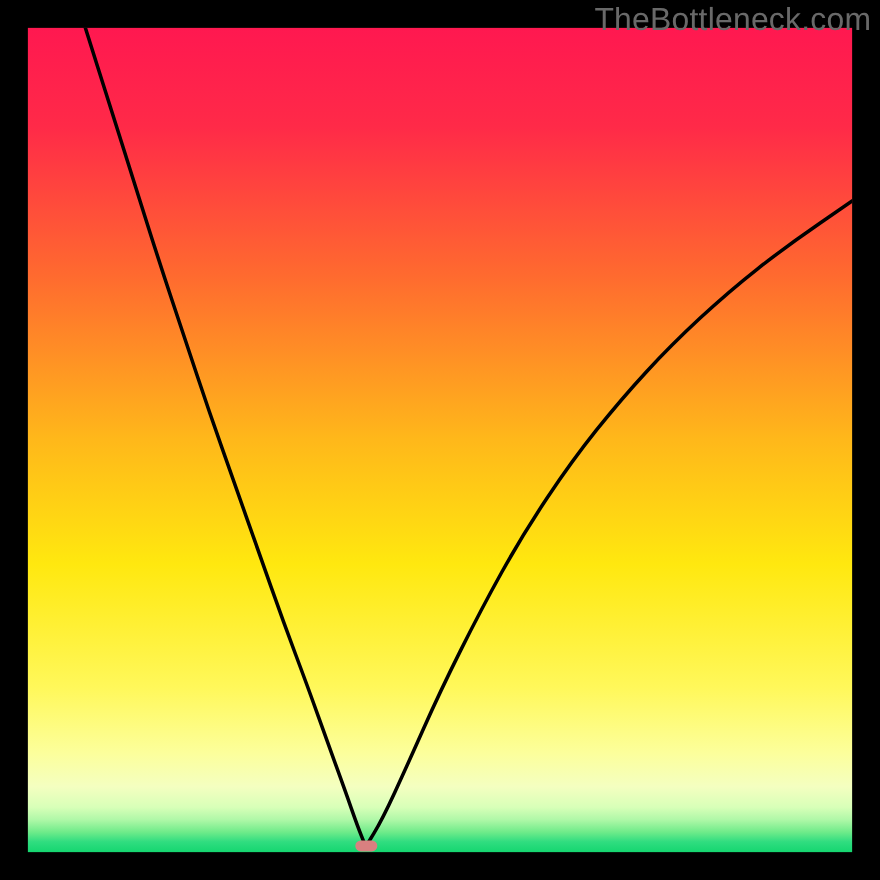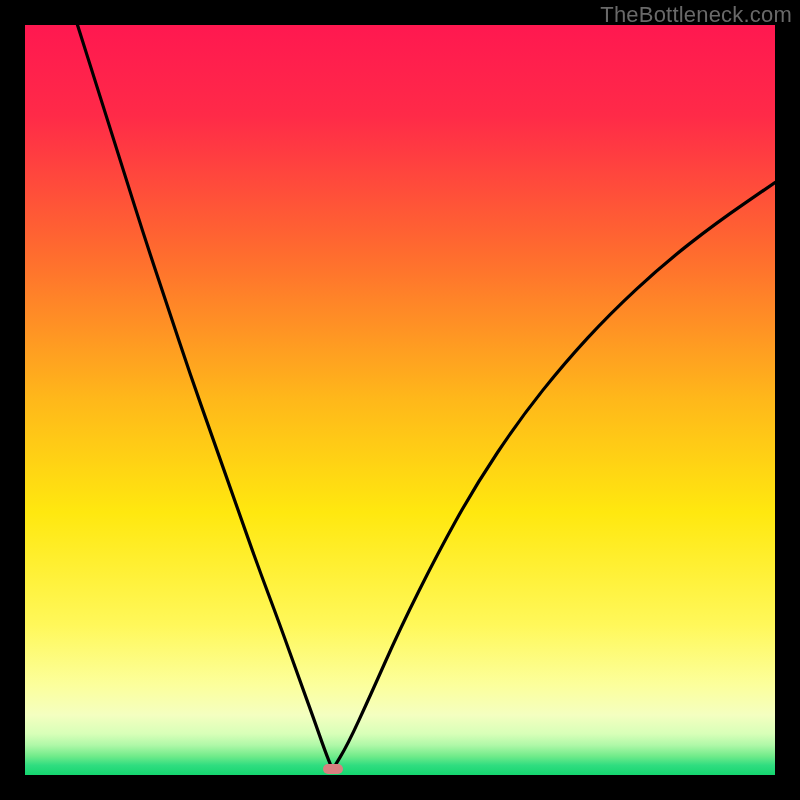--- a/index.html
+++ b/index.html
@@ -39,21 +39,21 @@
   .marker {
     position: absolute;
     background: #d98080;
     border-radius: 5px;
   }
   .watermark {
     position: absolute;
     top: 2px;
     right: 8px;
     font-family: Arial, Helvetica, sans-serif;
-    font-size: 22px;
+    font-size: 29px;
     color: #696969;
     font-weight: 500;
     letter-spacing: 0.2px;
   }
 </style>
 </head>
 <body>
 
 <div class="frame">
 

